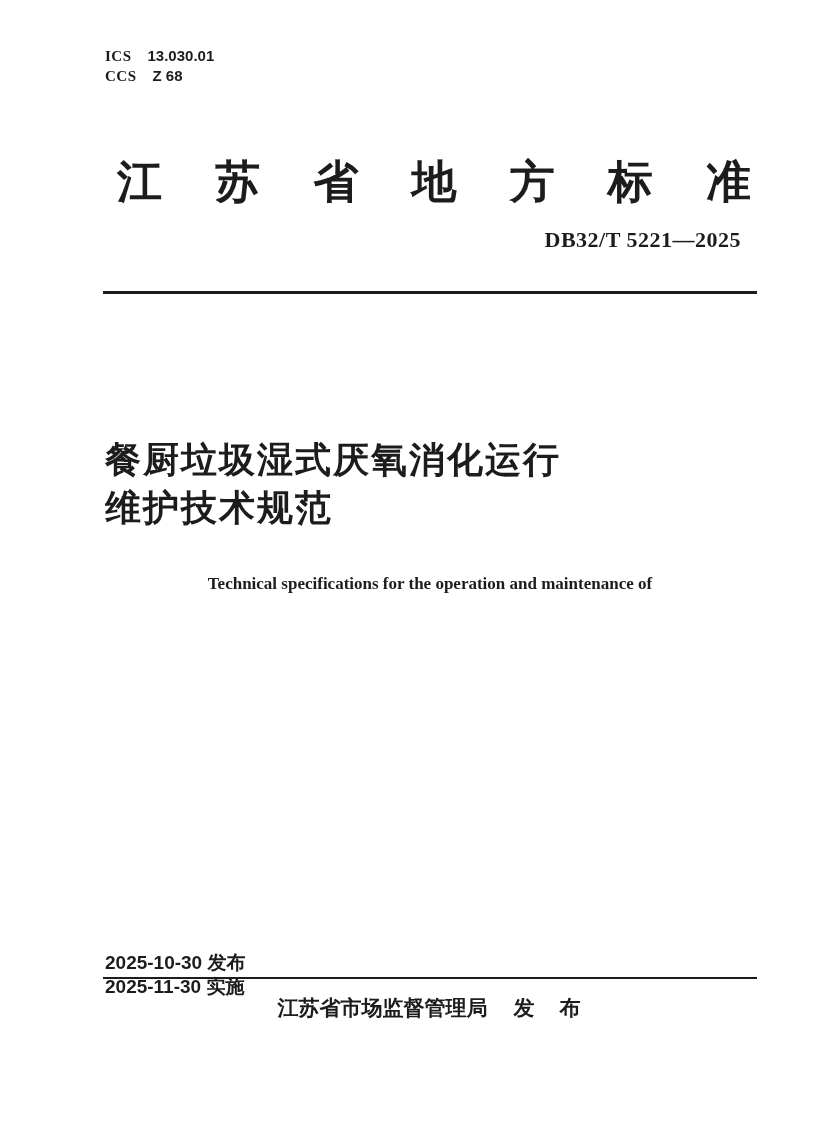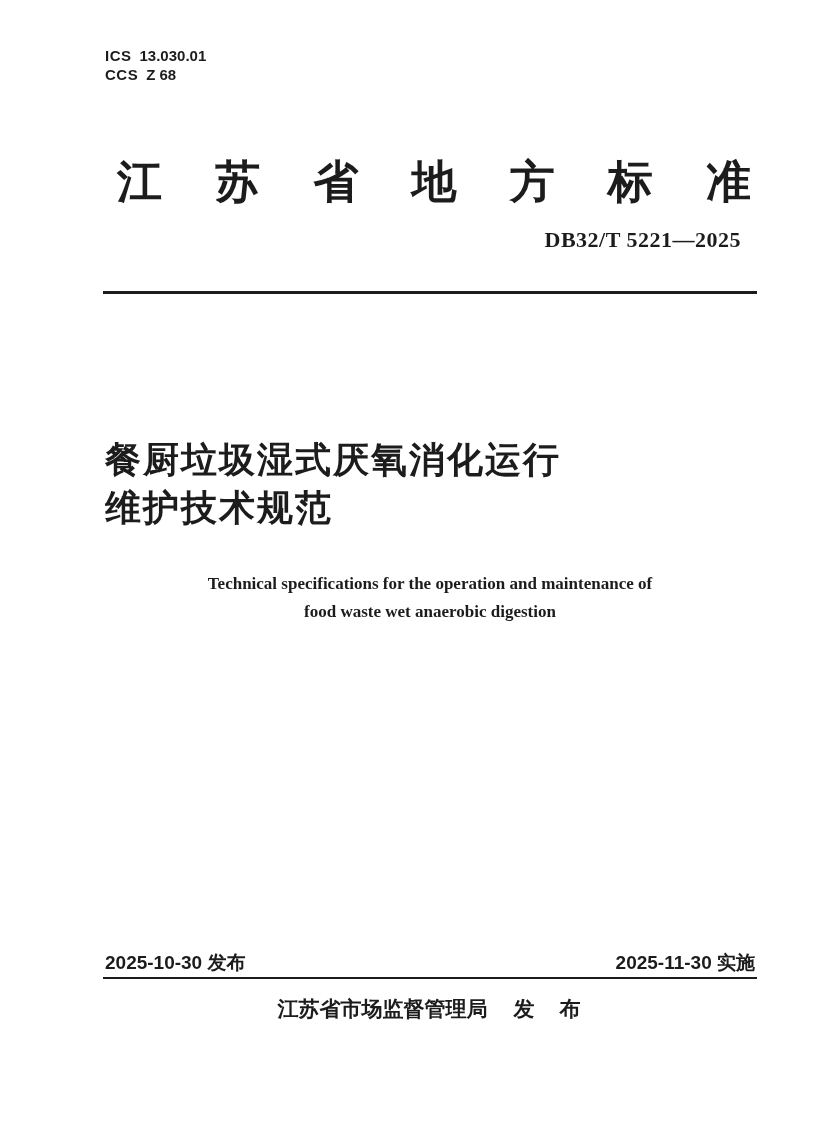--- a/index.html
+++ b/index.html
@@ -18,24 +18,24 @@
   }
   
   .ics-block {
     position: absolute;
     left: 105px;
     top: 46px;
     line-height: 19px;
     font-size: 15px;
   }
   .ics-block .code-label {
-    font-family: Liberation Sans, sans-serif;
+    font-family: Liberation Serif, serif;
     font-weight: 700;
     letter-spacing: 0.5px;
-    margin-right: 8px;
+    margin-right: 16px;
   }
   .ics-block .code-value {
     font-family: "Liberation Sans", "DejaVu Sans", sans-serif;
     font-weight: 700;
   }
   
   .standard-type-title {
     position: absolute;
     left: 117px;
     width: 634px;
@@ -103,35 +103,37 @@
     margin-top: 12px;
   }
   
   .dates-row {
     position: absolute;
     left: 105px;
     width: 650px;
     top: 951px;
     display: flex;
     justify-content: space-between;
-    align-items: center;
+    align-items: flex-start;
     font-size: 19px;
     font-weight: 700;
     line-height: 24px;
+    flex-direction: column;
   }
   
   .publisher-row {
     position: absolute;
     left: 105px;
     width: 650px;
     top: 996px;
     text-align: center;
     font-size: 21px;
     font-weight: 700;
     line-height: 25px;
+    font-family: Liberation Serif, serif;
   }
   .publisher-row .publish-label {
     margin-left: 26px;
     letter-spacing: 2px;
   }
 </style>
 </head>
 <body>
 
 <div class="page">
@@ -151,21 +153,20 @@
 
   <div class="rule-top"></div>
 
   <div class="doc-title">
     <div>餐厨垃圾湿式厌氧消化运行</div>
     <div>维护技术规范</div>
   </div>
 
   <div class="doc-title-en">
     <div>Technical specifications for the operation and maintenance of</div>
-    <div>food waste wet anaerobic digestion</div>
   </div>
 
   <div class="dates-row">
     <span>2025-10-30 发布</span>
     <span>2025-11-30 实施</span>
   </div>
 
   <div class="rule-bottom"></div>
 
   <div class="publisher-row">

